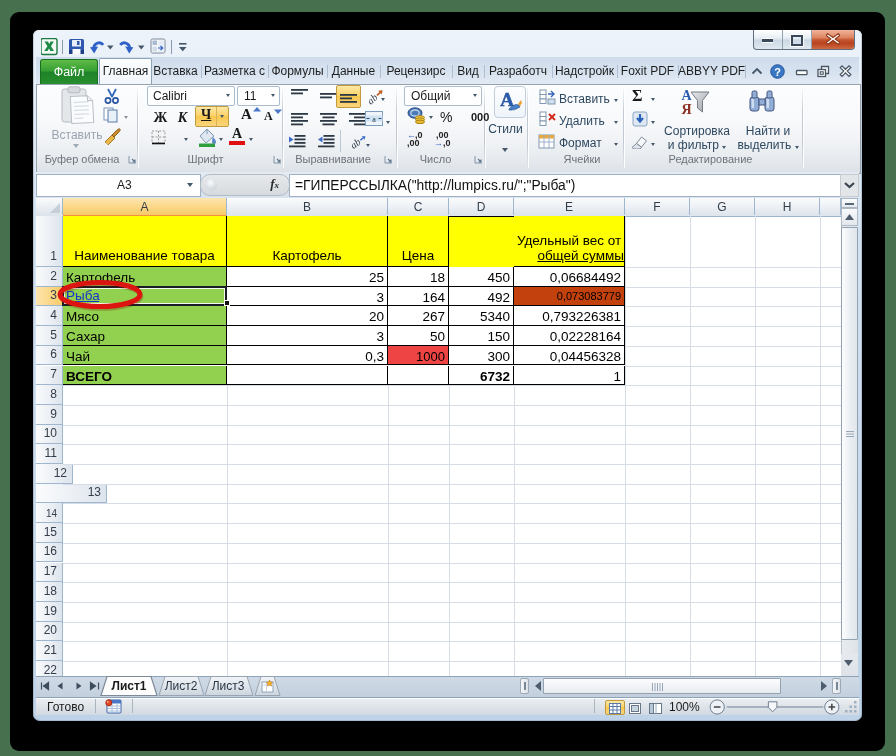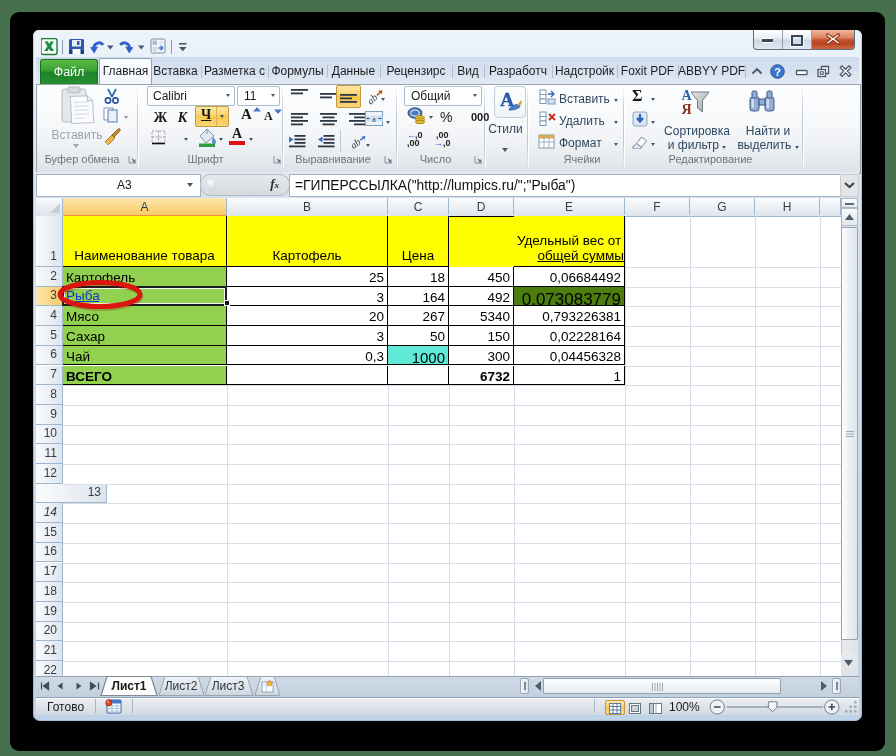--- a/index.html
+++ b/index.html
@@ -426,27 +426,27 @@
       </div>
 <div class="abs" style="left:0;top:206.9px;width:26px;height:18.7px;background:linear-gradient(90deg,#fafbfc 0%,#ebeff4 55%,#dde4ec 100%);border-right:1px solid #9eb6ce;border-bottom:1px solid #9eb6ce;font-size:12px;color:#333d49;">
         <span style="position:absolute;right:5px;bottom:3px;">9</span>
       </div>
 <div class="abs" style="left:0;top:226.6px;width:26px;height:18.7px;background:linear-gradient(90deg,#fafbfc 0%,#ebeff4 55%,#dde4ec 100%);border-right:1px solid #9eb6ce;border-bottom:1px solid #9eb6ce;font-size:12px;color:#333d49;">
         <span style="position:absolute;right:5px;bottom:3px;">10</span>
       </div>
 <div class="abs" style="left:0;top:246.3px;width:26px;height:18.7px;background:linear-gradient(90deg,#fafbfc 0%,#ebeff4 55%,#dde4ec 100%);border-right:1px solid #9eb6ce;border-bottom:1px solid #9eb6ce;font-size:12px;color:#333d49;">
         <span style="position:absolute;right:5px;bottom:3px;">11</span>
       </div>
-<div class="abs" style="left:0;top:266.0px;width:26px;height:18.7px;background:linear-gradient(90deg,#fafbfc 0%,#ebeff4 55%,#dde4ec 100%);border-right:1px solid #9eb6ce;border-bottom:1px solid #9eb6ce;font-size:12px;color:#333d49;">
+<div class="abs" style="left:0;top:266.0px;width:26px;height:18.7px;background:linear-gradient(90deg,#fafbfc 0%,#ebeff4 55%,#dde4ec 100%);border-right:1px solid #9eb6ce;border-bottom:1px solid #9eb6ce;font-size:12px;color:#333d49;padding-left:10px;">
         <span style="position:absolute;right:5px;bottom:3px;">12</span>
       </div>
 <div class="abs" style="left:0;top:285.7px;width:26px;height:18.7px;background:linear-gradient(90deg,#fafbfc 0%,#ebeff4 55%,#dde4ec 100%);border-right:1px solid #9eb6ce;border-bottom:1px solid #9eb6ce;font-size:12px;color:#333d49;padding-left:44px;">
         <span style="position:absolute;right:5px;bottom:3px;">13</span>
       </div>
-<div class="abs" style="left:0;top:305.4px;width:26px;height:18.7px;background:linear-gradient(90deg,#fafbfc 0%,#ebeff4 55%,#dde4ec 100%);border-right:1px solid #9eb6ce;border-bottom:1px solid #9eb6ce;font-size:12px;color:#333d49;font-style:italic;">
+<div class="abs" style="left:0;top:305.4px;width:26px;height:18.7px;background:linear-gradient(90deg,#fafbfc 0%,#ebeff4 55%,#dde4ec 100%);border-right:1px solid #9eb6ce;border-bottom:1px solid #9eb6ce;font-size:10px;color:#333d49;">
         <span style="position:absolute;right:5px;bottom:3px;">14</span>
       </div>
 <div class="abs" style="left:0;top:325.1px;width:26px;height:18.7px;background:linear-gradient(90deg,#fafbfc 0%,#ebeff4 55%,#dde4ec 100%);border-right:1px solid #9eb6ce;border-bottom:1px solid #9eb6ce;font-size:12px;color:#333d49;">
         <span style="position:absolute;right:5px;bottom:3px;">15</span>
       </div>
 <div class="abs" style="left:0;top:344.8px;width:26px;height:18.7px;background:linear-gradient(90deg,#fafbfc 0%,#ebeff4 55%,#dde4ec 100%);border-right:1px solid #9eb6ce;border-bottom:1px solid #9eb6ce;font-size:12px;color:#333d49;">
         <span style="position:absolute;right:5px;bottom:3px;">16</span>
       </div>
 <div class="abs" style="left:0;top:364.5px;width:26px;height:18.7px;background:linear-gradient(90deg,#fafbfc 0%,#ebeff4 55%,#dde4ec 100%);border-right:1px solid #9eb6ce;border-bottom:1px solid #9eb6ce;font-size:12px;color:#333d49;">
         <span style="position:absolute;right:5px;bottom:3px;">17</span>
@@ -529,21 +529,21 @@
 <div class="abs" style="left:27px;top:88.7px;width:164px;height:19.7px;background:#92d050;border-right:1px solid #000;border-bottom:1px solid #000;box-sizing:border-box;font-size:13.5px;color:#000;text-align:left;white-space:nowrap;"></div>
 <div class="abs" style="left:191px;top:88.7px;width:161px;height:19.7px;background:#fff;border-right:1px solid #000;border-bottom:1px solid #000;box-sizing:border-box;font-size:13.5px;color:#000;text-align:left;white-space:nowrap;">
         <span style="position:absolute;right:3px;top:3px;">3</span>
       </div>
 <div class="abs" style="left:352px;top:88.7px;width:61px;height:19.7px;background:#fff;border-right:1px solid #000;border-bottom:1px solid #000;box-sizing:border-box;font-size:13.5px;color:#000;text-align:left;white-space:nowrap;">
         <span style="position:absolute;right:3px;top:3px;">164</span>
       </div>
 <div class="abs" style="left:413px;top:88.7px;width:65px;height:19.7px;background:#fff;border-right:1px solid #000;border-bottom:1px solid #000;box-sizing:border-box;font-size:13.5px;color:#000;text-align:left;white-space:nowrap;">
         <span style="position:absolute;right:3px;top:3px;">492</span>
       </div>
-<div class="abs" style="left:478px;top:88.7px;width:111px;height:19.7px;background:#4d7c0f;border-right:1px solid #000;border-bottom:1px solid #000;box-sizing:border-box;font-size:17px;color:#000;text-align:left;white-space:nowrap;">
+<div class="abs" style="left:478px;top:88.7px;width:111px;height:19.7px;background:#c2410c;border-right:1px solid #000;border-bottom:1px solid #000;box-sizing:border-box;font-size:11px;color:#000;text-align:left;white-space:nowrap;">
         <span style="position:absolute;right:3px;top:3px;">0,073083779</span>
       </div>
 <div class="abs" style="left:27px;top:108.4px;width:164px;height:19.7px;background:#92d050;border-right:1px solid #000;border-bottom:1px solid #000;box-sizing:border-box;font-size:13.5px;color:#000;text-align:left;white-space:nowrap;">
         <span style="position:absolute;left:3px;top:3px;">Мясо</span>
       </div>
 <div class="abs" style="left:191px;top:108.4px;width:161px;height:19.7px;background:#fff;border-right:1px solid #000;border-bottom:1px solid #000;box-sizing:border-box;font-size:13.5px;color:#000;text-align:left;white-space:nowrap;">
         <span style="position:absolute;right:3px;top:3px;">20</span>
       </div>
 <div class="abs" style="left:352px;top:108.4px;width:61px;height:19.7px;background:#fff;border-right:1px solid #000;border-bottom:1px solid #000;box-sizing:border-box;font-size:13.5px;color:#000;text-align:left;white-space:nowrap;">
         <span style="position:absolute;right:3px;top:3px;">267</span>
@@ -568,21 +568,21 @@
       </div>
 <div class="abs" style="left:478px;top:128.1px;width:111px;height:19.7px;background:#fff;border-right:1px solid #000;border-bottom:1px solid #000;box-sizing:border-box;font-size:13.5px;color:#000;text-align:left;white-space:nowrap;">
         <span style="position:absolute;right:3px;top:3px;">0,02228164</span>
       </div>
 <div class="abs" style="left:27px;top:147.8px;width:164px;height:19.7px;background:#92d050;border-right:1px solid #000;border-bottom:1px solid #000;box-sizing:border-box;font-size:13.5px;color:#000;text-align:left;white-space:nowrap;">
         <span style="position:absolute;left:3px;top:3px;">Чай</span>
       </div>
 <div class="abs" style="left:191px;top:147.8px;width:161px;height:19.7px;background:#fff;border-right:1px solid #000;border-bottom:1px solid #000;box-sizing:border-box;font-size:13.5px;color:#000;text-align:left;white-space:nowrap;">
         <span style="position:absolute;right:3px;top:3px;">0,3</span>
       </div>
-<div class="abs" style="left:352px;top:147.8px;width:61px;height:19.7px;background:#5eead4;border-right:1px solid #000;border-bottom:1px solid #000;box-sizing:border-box;font-size:15px;color:#000;text-align:left;white-space:nowrap;">
+<div class="abs" style="left:352px;top:147.8px;width:61px;height:19.7px;background:#ef4444;border-right:1px solid #000;border-bottom:1px solid #000;box-sizing:border-box;font-size:13px;color:#000;text-align:left;white-space:nowrap;">
         <span style="position:absolute;right:3px;top:3px;">1000</span>
       </div>
 <div class="abs" style="left:413px;top:147.8px;width:65px;height:19.7px;background:#fff;border-right:1px solid #000;border-bottom:1px solid #000;box-sizing:border-box;font-size:13.5px;color:#000;text-align:left;white-space:nowrap;">
         <span style="position:absolute;right:3px;top:3px;">300</span>
       </div>
 <div class="abs" style="left:478px;top:147.8px;width:111px;height:19.7px;background:#fff;border-right:1px solid #000;border-bottom:1px solid #000;box-sizing:border-box;font-size:13.5px;color:#000;text-align:left;white-space:nowrap;">
         <span style="position:absolute;right:3px;top:3px;">0,04456328</span>
       </div>
 <div class="abs" style="left:27px;top:167.5px;width:164px;height:19.7px;background:#92d050;border-right:1px solid #000;border-bottom:1px solid #000;box-sizing:border-box;font-size:13.5px;color:#000;text-align:left;white-space:nowrap;">
         <span style="position:absolute;left:3px;top:3px;font-weight:bold;">ВСЕГО</span>

